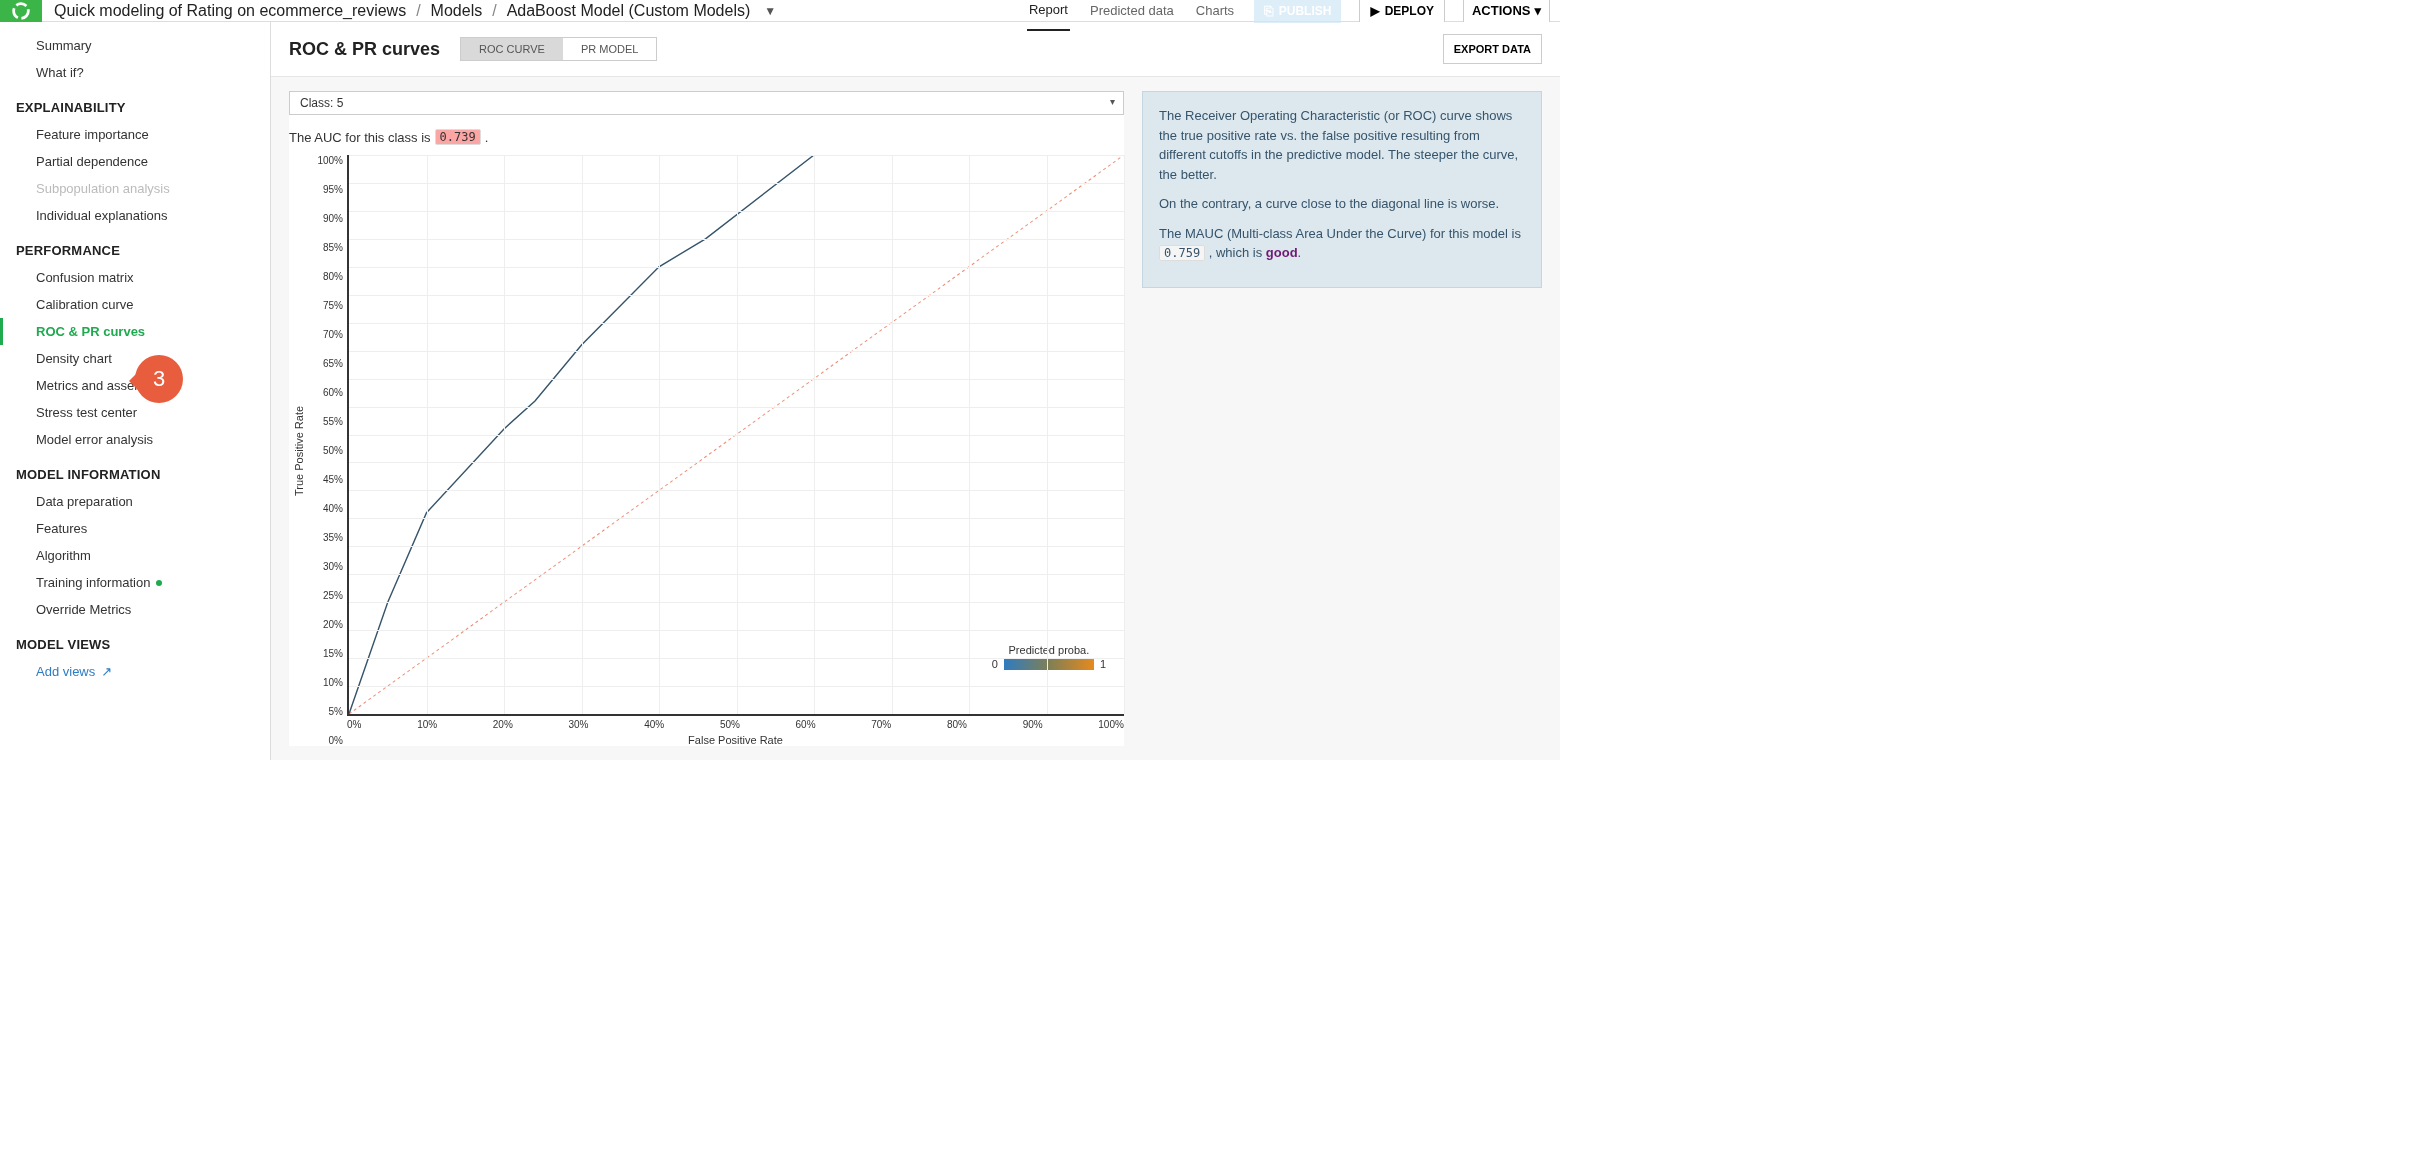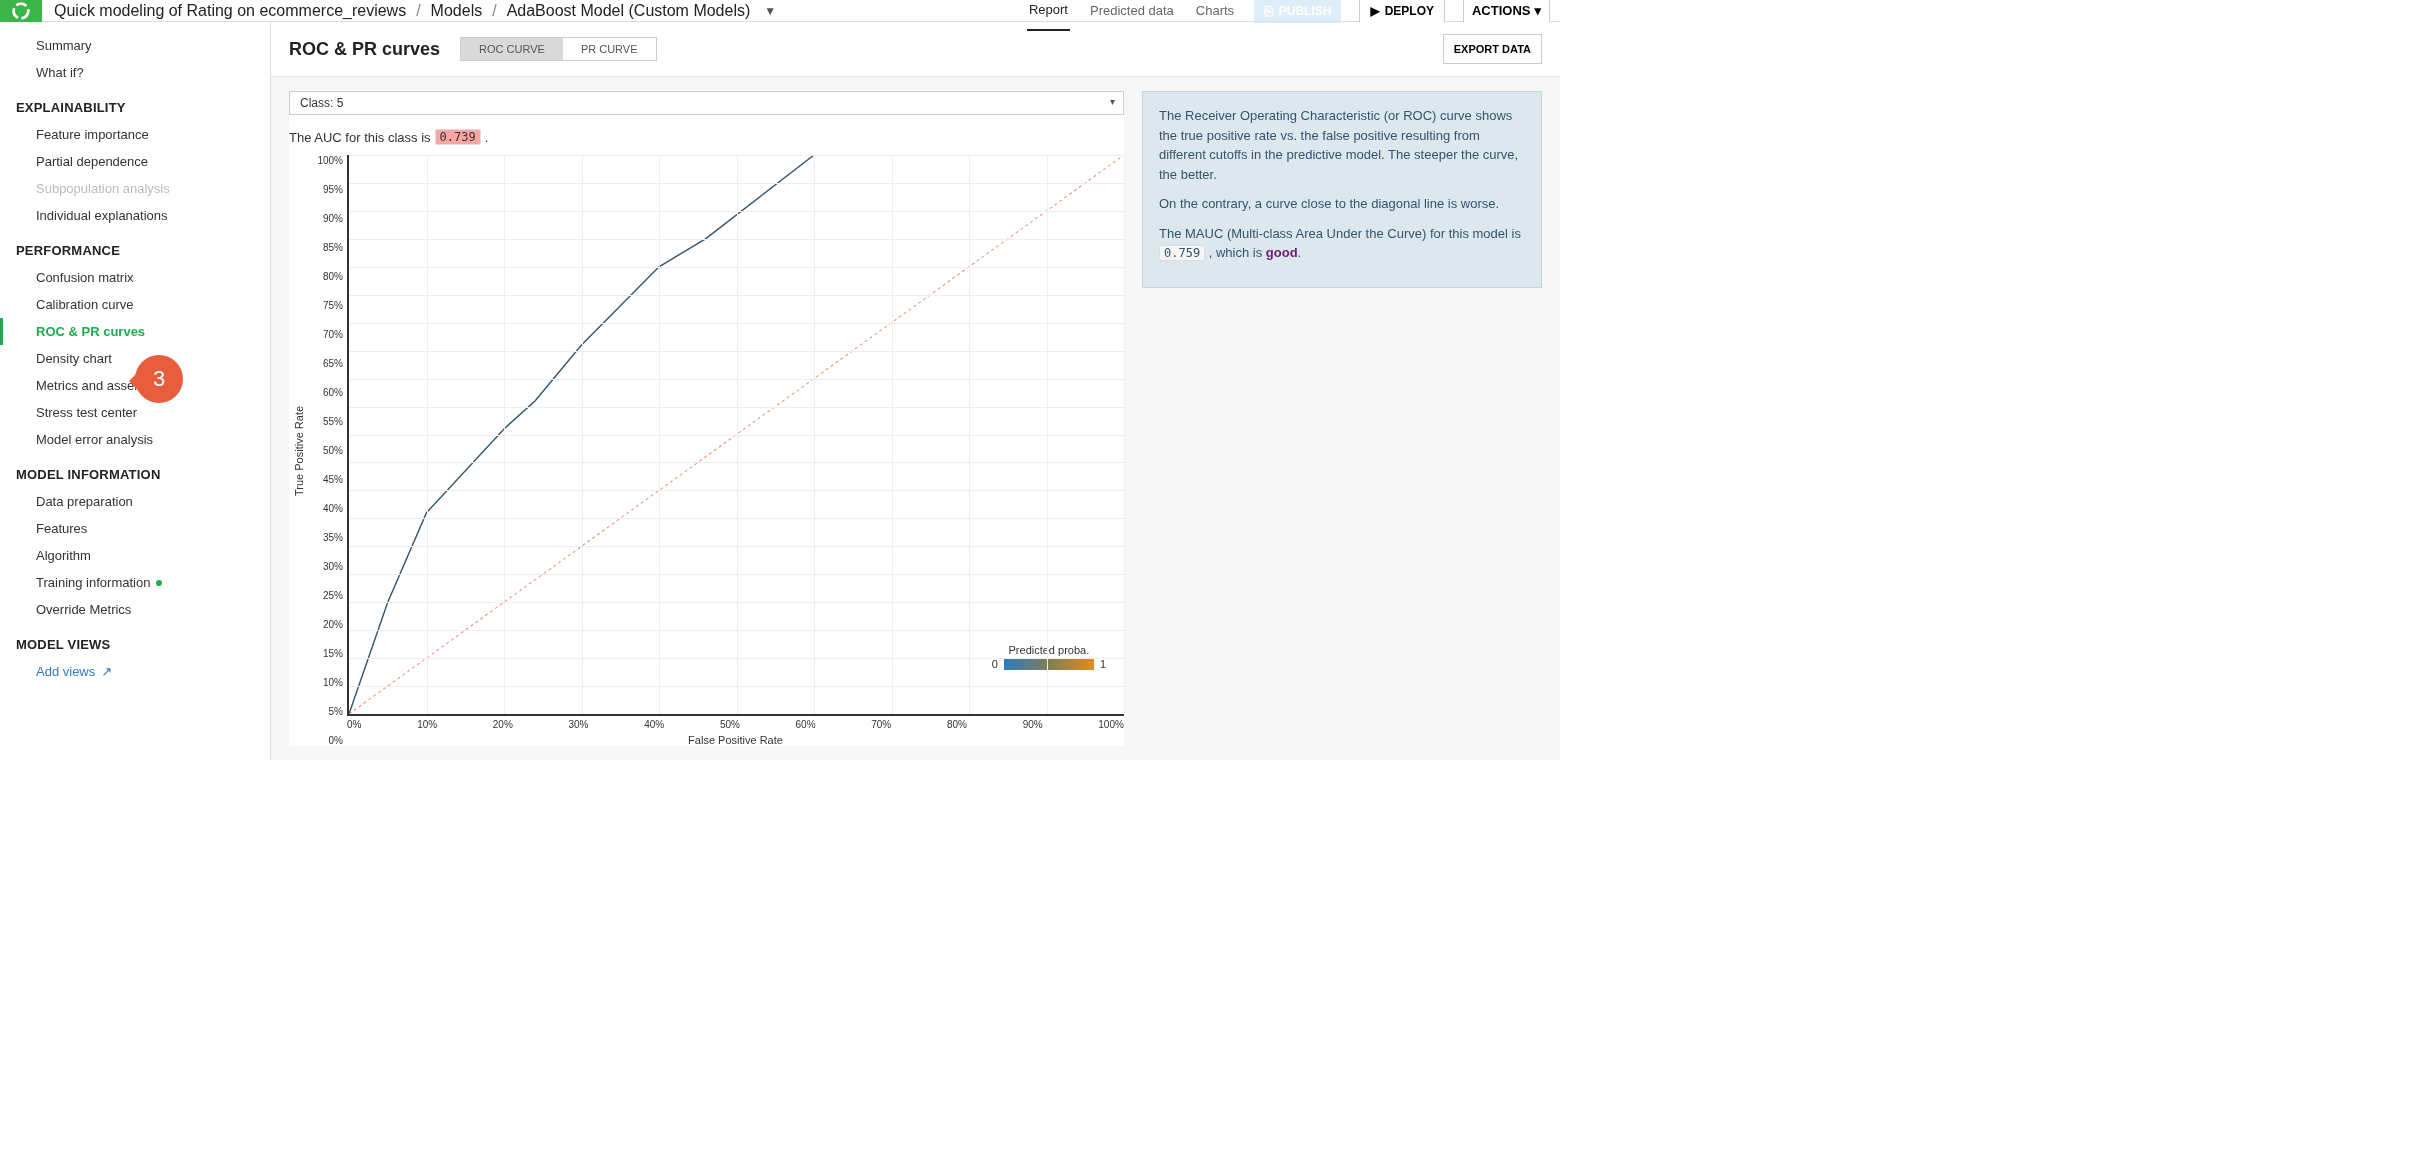--- a/index.html
+++ b/index.html
@@ -142,21 +142,21 @@
           <span>Add views</span>
           <span>↗</span>
         </div>
     </div>
 
     <div class="content">
       <div class="content-head">
         <div class="page-title">ROC &amp; PR curves</div>
         <div class="seg">
           <button class="active">ROC CURVE</button>
-          <button>PR CURVE</button>
+          <button>PR MODEL</button>
         </div>
         <button class="export-btn">EXPORT DATA</button>
       </div>
 
       <div class="content-body">
         <div class="chart-col">
           <div class="class-select">Class: 5</div>
           <div class="auc-line">
             <span>The AUC for this class is</span>
             <span class="mono-box">0.739</span>

